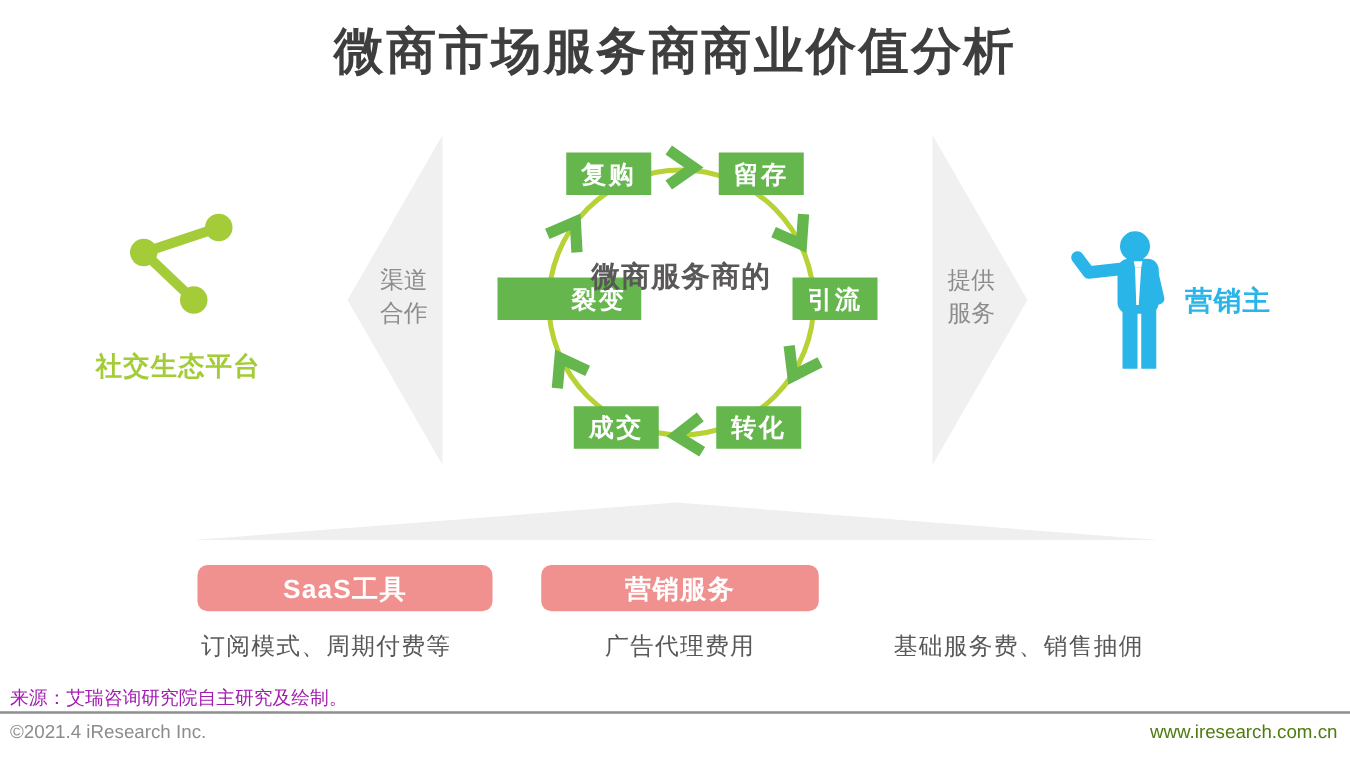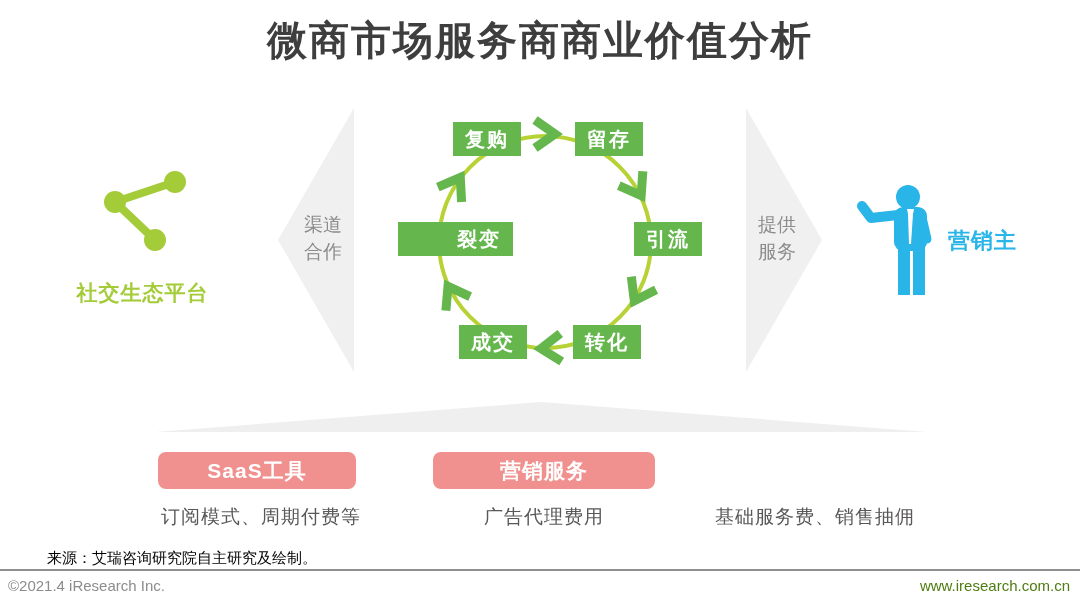--- a/index.html
+++ b/index.html
@@ -41,21 +41,21 @@
   
   .value-box{
     top:452px;height:37px;background:#f0908f;border-radius:8px;
     display:flex;align-items:center;justify-content:center;
     color:#ffffff;font-size:21px;font-weight:bold;letter-spacing:1px;
   }
   .value-desc{
     top:504px;text-align:center;font-size:19px;color:#595757;letter-spacing:1px;
   }
   
-  .source-note{left:8px;top:549px;font-size:15px;color:#000000;margin-left:39px;}
+  .source-note{left:8px;top:549px;font-size:15px;color:#a21caf;}
   .footer-line{left:0;top:569px;width:1080px;height:2px;background:#8f8f8f;}
   .footer-copyright{left:8px;top:577px;font-size:15px;color:#8c8c8c;}
   .footer-website{right:10px;top:577px;font-size:15px;color:#4d7c0f;}
 </style>
 </head>
 <body>
 
 <div class="canvas">
 
   <div class="abs page-title">微商市场服务商商业价值分析</div>
@@ -106,20 +106,21 @@
   </svg>
 
   <div class="abs step-box" style="left:453px;top:122px;">复购</div>
   <div class="abs step-box" style="left:575px;top:122px;">留存</div>
   <div class="abs step-box" style="left:634px;top:222px;">引流</div>
   <div class="abs step-box" style="left:573px;top:325px;">转化</div>
   <div class="abs step-box" style="left:459px;top:325px;">成交</div>
   <div class="abs step-box" style="left:398px;top:222px;padding-left:47px;">裂变</div>
 
   <div class="abs cycle-center">
+    <span>微商服务商的</span>
   </div>
 
   <svg class="abs" style="left:744px;top:106px;" width="80" height="268" viewBox="0 0 80 268">
     <polygon points="2,2 2,266 78,134" fill="#f0f0f0"></polygon>
   </svg>
   <div class="abs gray-arrow-text" style="left:747px;top:211px;">
     <span>提供</span>
     <span>服务</span>
   </div>
 
@@ -141,21 +142,21 @@
       <polygon points="62,44 69,44 68,49 63,49"></polygon>
       <polygon points="63,49 68,49 66,79 64,79"></polygon>
     </g>
   </svg>
   <div class="abs right-entity-label">营销主</div>
 
   <svg class="abs" style="left:155px;top:400px;" width="772" height="34" viewBox="0 0 772 34">
     <polygon points="386,2 772,32 0,32" fill="#efefef"></polygon>
   </svg>
 
-  <div class="abs value-box" style="left:158px;width:198px;">SaaS工具</div>
+  <div class="abs value-box" style="left:158px;width:236px;">SaaS工具</div>
   <div class="abs value-box" style="left:433px;width:222px;">营销服务</div>
 
   <div class="abs value-desc" style="left:140px;width:242px;">订阅模式、周期付费等</div>
   <div class="abs value-desc" style="left:695px;width:240px;">基础服务费、销售抽佣</div>
   <div class="abs value-desc" style="left:423px;width:242px;">广告代理费用</div>
 
   <div class="abs source-note">来源：艾瑞咨询研究院自主研究及绘制。</div>
   <div class="abs footer-line"></div>
   <div class="abs footer-copyright">©2021.4 iResearch Inc.</div>
   <div class="abs footer-website">www.iresearch.com.cn</div>

